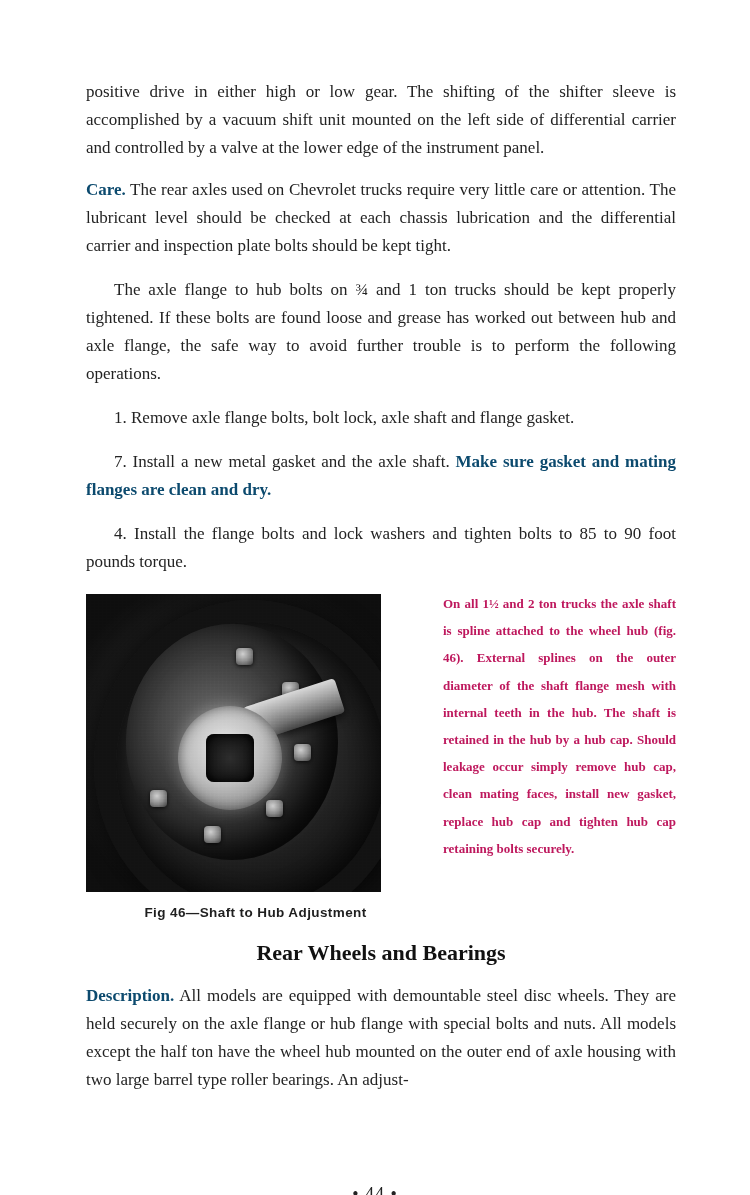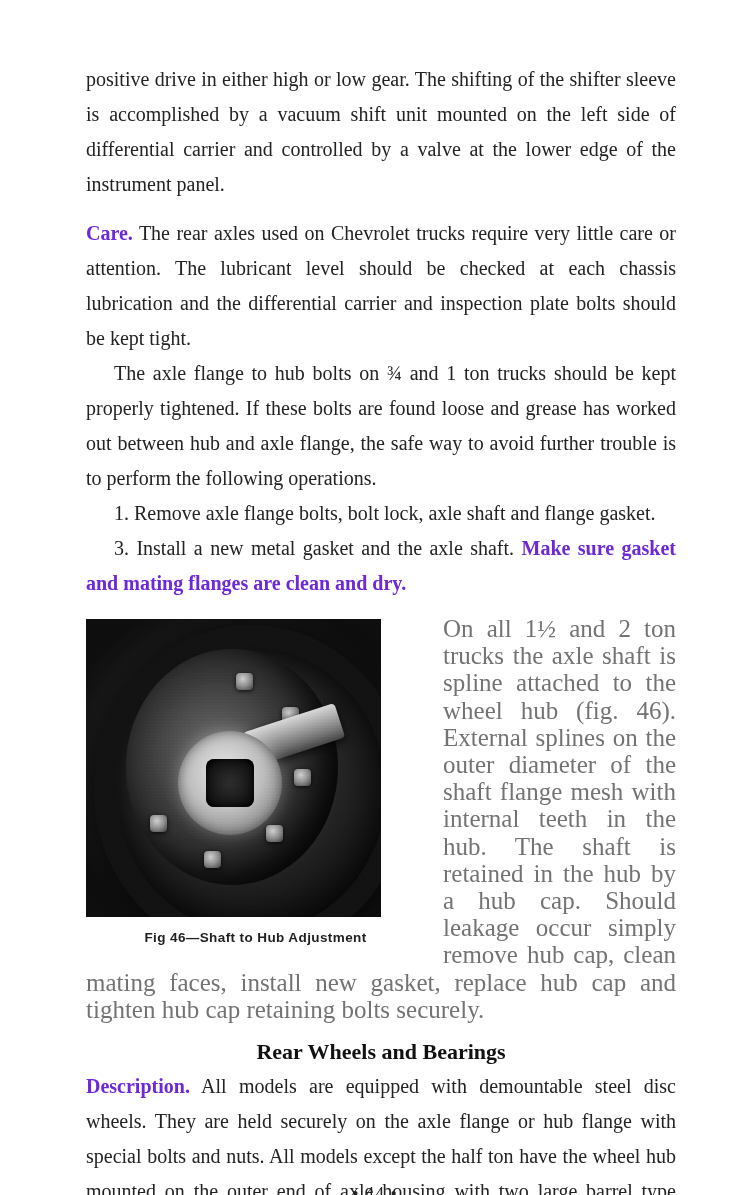--- a/index.html
+++ b/index.html
@@ -16,30 +16,30 @@
     overflow: hidden;
   }
   .page {
     position: absolute;
     left: 86px;
     top: 62px;
     width: 590px;
     height: 1070px;
   }
   p {
-    margin: 0 0 0 0;
-    font-size: 20px;
-    line-height: 35px;
+    margin: 16px 0 0 0;
+    font-size: 17px;
+    line-height: 28px;
     text-align: justify;
     text-justify: inter-word;
     color: #232323;
   }
   p.indent { text-indent: 28px; }
   p.gap { margin-top: 14px; }
-  .bold { font-weight: bold; color: #6d28d9; }
+  .bold { font-weight: bold; color: #0c4a6e; }
 
   
   .figure-block {
     margin-top: 14px;
     overflow: hidden;
   }
   .figure {
     float: left;
     width: 339px;
     margin: 4px 18px 4px 0;
@@ -119,24 +119,25 @@
   .figcaption {
     margin-top: 13px;
     text-align: center;
     font-family: "Liberation Sans", sans-serif;
     font-weight: bold;
     font-size: 13.5px;
     letter-spacing: 0.4px;
     color: #1f1f1f;
   }
   .wrap-text {
-    font-size: 25px;
+    font-size: 13px;
     line-height: 27.2px;
     text-align: justify;
-    color: #737373;
+    color: #be185d;
+    font-weight: bold;
   }
   h2.section {
     text-align: center;
     font-size: 22px;
     font-weight: bold;
     margin: 16px 0 4px 0;
     color: #111;
     font-family: "Liberation Serif", serif;
   }
   .footer {
@@ -157,22 +158,23 @@
 
   <p>positive drive in either high or low gear. The shifting of the shifter sleeve is accomplished by a vacuum shift unit mounted on the left side of differential carrier and controlled by a valve at the lower edge of the instrument panel.</p>
 
   <p class="gap"><span class="bold">Care.</span><span> The rear axles used on Chevrolet trucks require very little care or attention. The lubricant level should be checked at each chassis lubrication and the differential carrier and inspection plate bolts should be kept tight.</span></p>
 
   <p class="indent">The axle flange to hub bolts on ¾ and 1 ton trucks should be kept properly tightened. If these bolts are found loose and grease has worked out between hub and axle flange, the safe way to avoid further trouble is to perform the following operations.</p>
 
   <p class="indent">1. Remove axle flange bolts, bolt lock, axle shaft and flange gasket.</p>
 
 
-  <p class="indent"><span>3. Install a new metal gasket and the axle shaft. </span><span class="bold">Make sure gasket and mating flanges are clean and dry.</span></p>
-
+  <p class="indent"><span>7. Install a new metal gasket and the axle shaft. </span><span class="bold">Make sure gasket and mating flanges are clean and dry.</span></p>
+
+  <p class="indent">4. Install the flange bolts and lock washers and tighten bolts to 85 to 90 foot pounds torque.</p>
 
   <div class="figure-block">
     <div class="figure">
       <div class="photo">
         <div class="bg"></div>
         <div class="ring-outer"></div>
         <div class="drum"></div>
         <div class="bolt" style="left:150px; top:54px;"></div>
         <div class="bolt" style="left:196px; top:88px;"></div>
         <div class="bolt" style="left:208px; top:150px;"></div>

